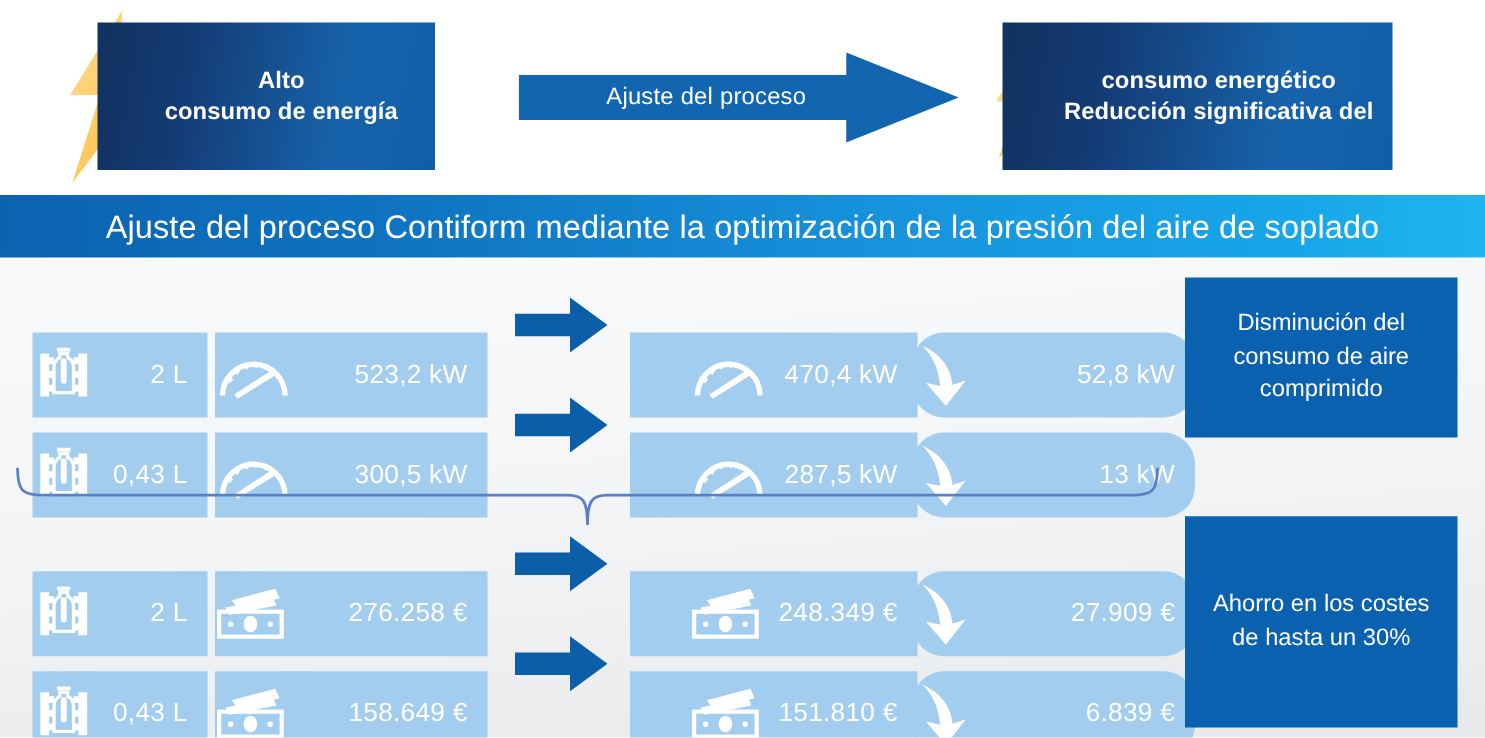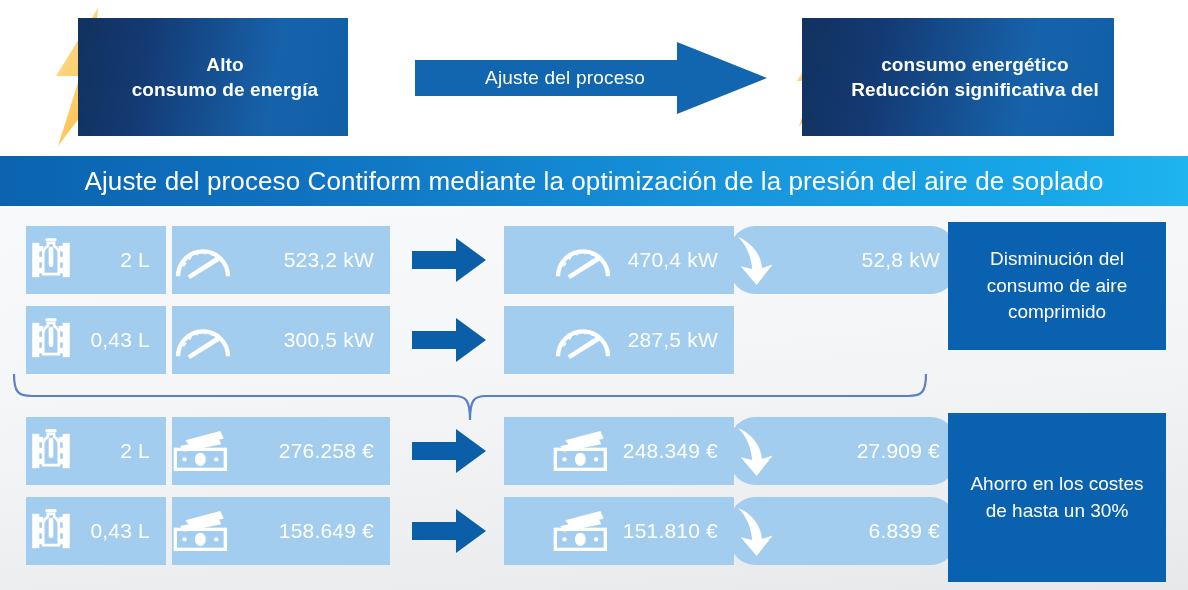--- a/index.html
+++ b/index.html
@@ -105,20 +105,21 @@
     width: 938px; height: 382px;
   }
 
   
   .cell {
     position: absolute;
     background: #a3cdee;
     display: flex;
     align-items: center;
     box-sizing: border-box;
+    margin-top: 40px;
   }
   .cell .val {
     color: #ffffff;
     font-size: 21px;
     letter-spacing: .2px;
     margin-left: auto;
     padding-right: 16px;
     white-space: nowrap;
   }
   .cell .ico {
@@ -344,20 +345,28 @@
           <g fill="none" stroke="#ffffff">
             <path d="M7 43 A29 29 0 0 1 65 43" stroke-width="5"></path>
             <path d="M13 31 l3.2 -3.6 M20 23.5 l2.4 -4.1 M29 18.5 l1.3 -4.5 M38 17.2 l0 -4.7 M47 19 l-1.4 -4.5" stroke-width="2.2"></path>
           </g>
           <path d="M18 42 L55 18 L58 23 L21 46 Z" fill="#ffffff"></path>
         </svg>
       </span>
       <span class="val">287,5 kW</span>
     </div>
 
+    <div class="cell col-delta row-b">
+      <span class="ico">
+        <svg viewBox="0 0 54 58" width="48" height="52">
+          <path d="M9 3 C9 3 34 12 36 38 L48 34 L30 57 L12 36 L25 39 C23 20 16 10 9 3 Z" fill="#ffffff"></path>
+        </svg>
+      </span>
+      <span class="val">13 kW</span>
+    </div>
 
     <div id="brace">
       <svg viewBox="0 0 920 48" width="920" height="48">
         <path d="M4 0 C4 18 8 22 22 22 L444 22 C456 22 460 26 460 46
                  C460 26 464 22 476 22 L898 22 C912 22 916 18 916 0" fill="none" stroke="#5b7fc4" stroke-width="2.2"></path>
       </svg>
     </div>
 
     <div class="cell col-mold row-c">
       <span class="ico">

